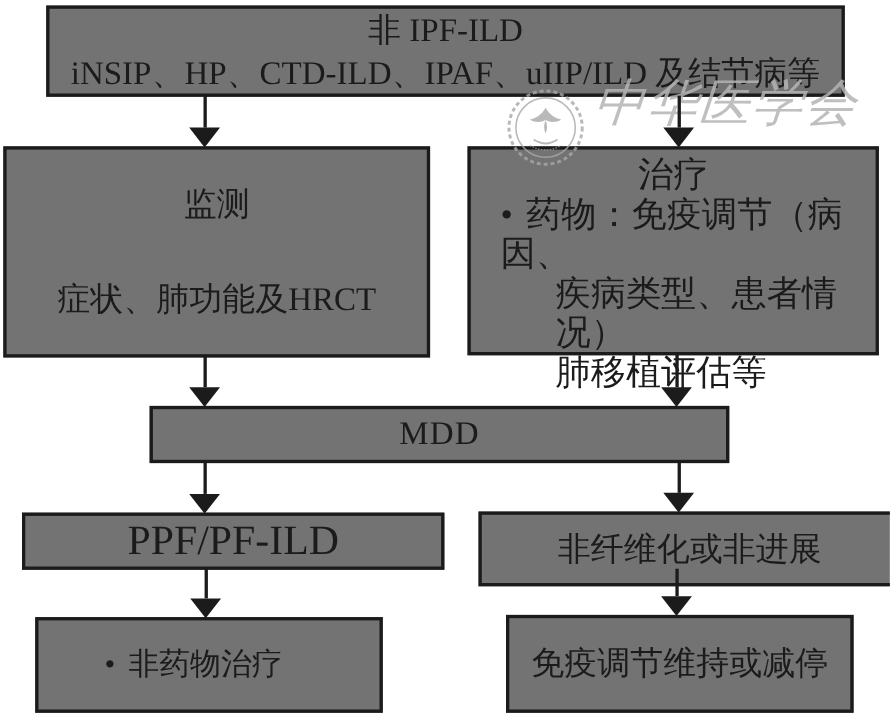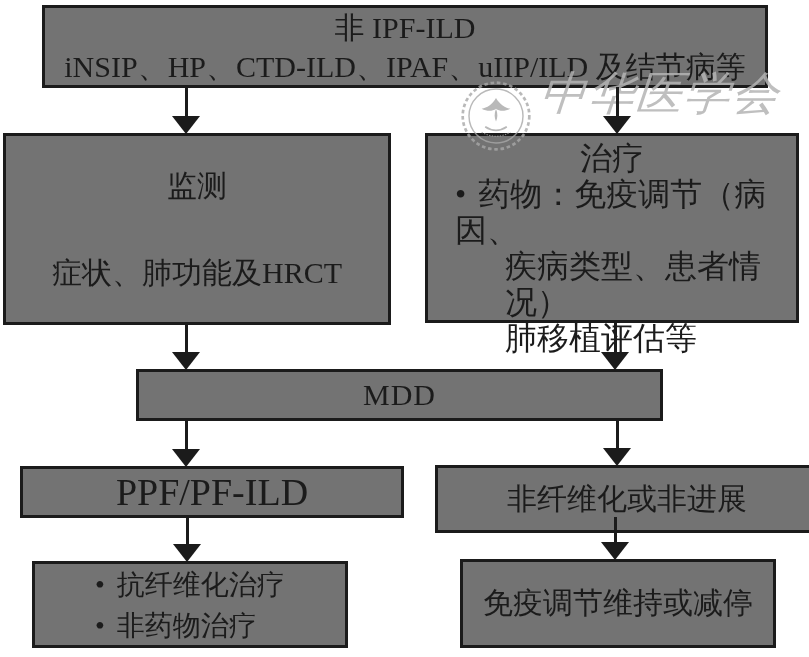--- a/index.html
+++ b/index.html
@@ -87,21 +87,20 @@
   </div>
 
   <div class="box vcenter hcenter" id="ppf-box">
     <div>PPF/PF-ILD</div>
   </div>
   <div class="box vcenter hcenter" id="nonfib-box">
     <div>非纤维化或非进展</div>
   </div>
 
   <div class="box vcenter" id="antifib-box">
-    <div class="a-item"><span class="marker">•</span><span>抗纤维化治疗</span></div>
     <div class="a-item"><span class="marker">•</span><span>非药物治疗</span></div>
   </div>
   <div class="box vcenter hcenter" id="immuno-box">
     <div>免疫调节维持或减停</div>
   </div>
 
   <div class="arrow" id="arr-top-monitor">
       <div class="shaft"></div>
       <div class="head"></div>
     </div>

